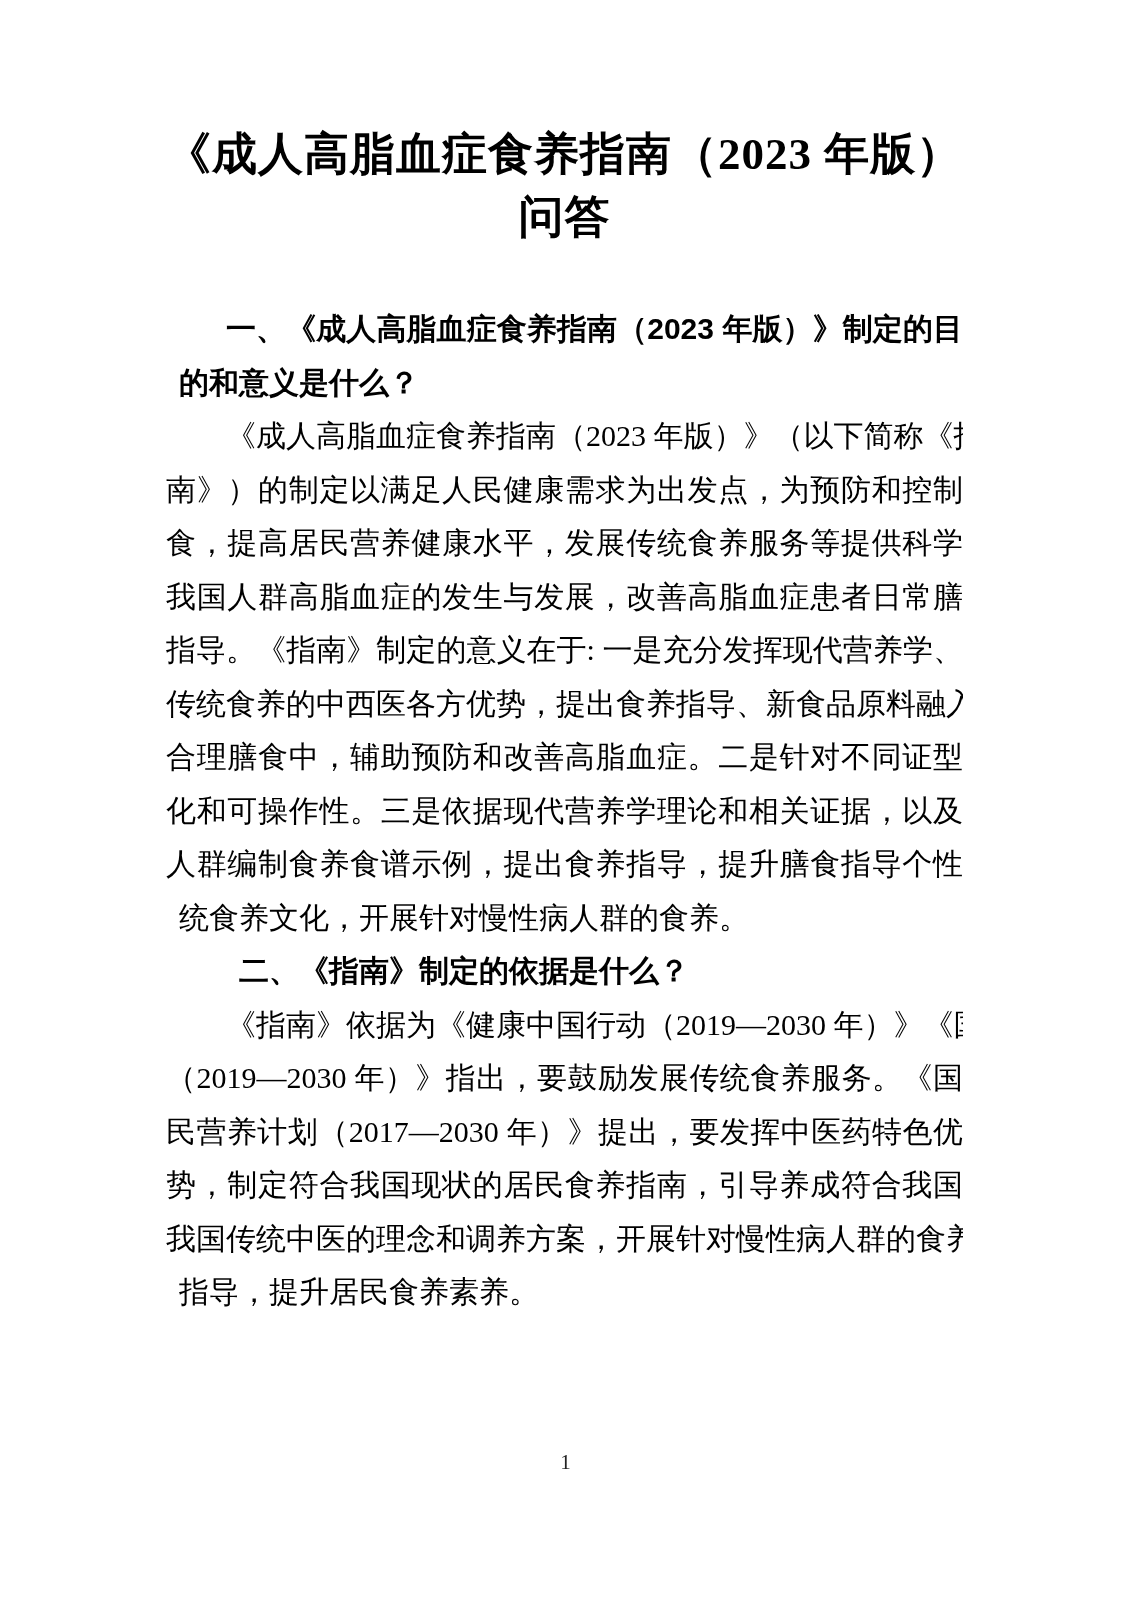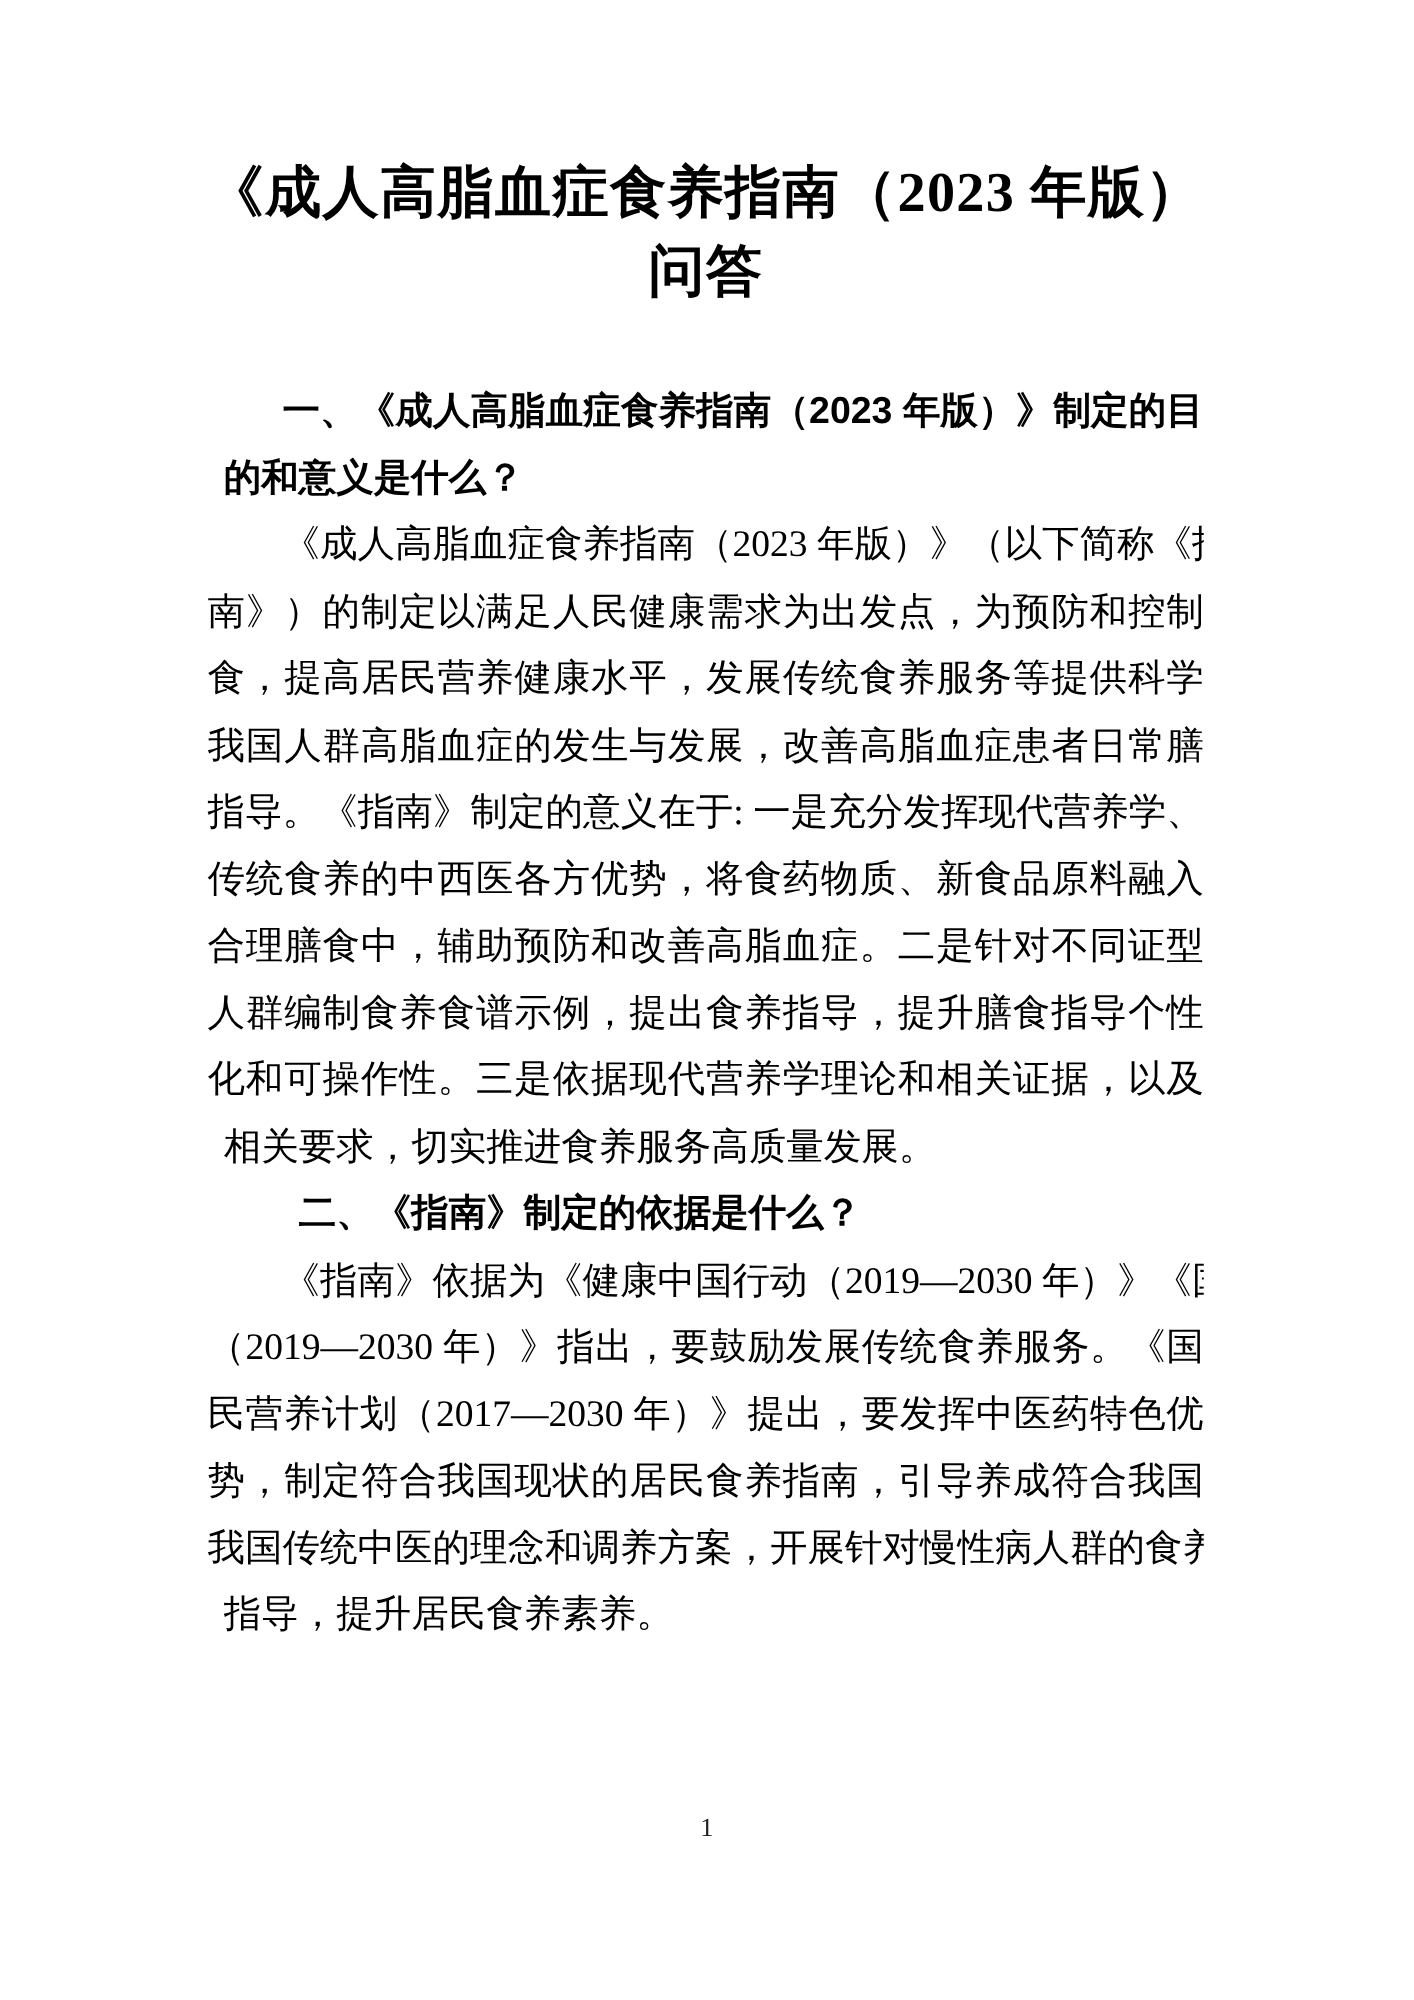--- a/index.html
+++ b/index.html
@@ -89,25 +89,25 @@
       <div class="heading para indent-first first-heading">
           <div class="line">一、《成人高脂血症食养指南（2023 年版）》制定的目</div>
           <div class="line">的和意义是什么？</div>
         </div>
       <div class="bodytext para indent-first">
           <div class="line">《成人高脂血症食养指南（2023 年版）》（以下简称《指</div>
           <div class="line">南》）的制定以满足人民健康需求为出发点，为预防和控制</div>
           <div class="line">食，提高居民营养健康水平，发展传统食养服务等提供科学</div>
           <div class="line">我国人群高脂血症的发生与发展，改善高脂血症患者日常膳</div>
           <div class="line">指导。《指南》制定的意义在于: 一是充分发挥现代营养学、</div>
-          <div class="line">传统食养的中西医各方优势，将食药物质、新食品原料融入</div>
+          <div class="line">传统食养的中西医各方优势，提出食养指导、新食品原料融入</div>
           <div class="line">合理膳食中，辅助预防和改善高脂血症。二是针对不同证型</div>
+          <div class="line">化和可操作性。三是依据现代营养学理论和相关证据，以及</div>
           <div class="line">人群编制食养食谱示例，提出食养指导，提升膳食指导个性</div>
-          <div class="line">化和可操作性。三是依据现代营养学理论和相关证据，以及</div>
-          <div class="line">相关要求，切实推进食养服务高质量发展。</div>
+          <div class="line">统食养文化，开展针对慢性病人群的食养。</div>
         </div>
     </section>
 
     <section>
       <div class="heading para indent-first">
           <div class="line">二、《指南》制定的依据是什么？</div>
         </div>
       <div class="bodytext para indent-first">
           <div class="line">《指南》依据为《健康中国行动（2019—2030 年）》《国</div>
           <div class="line">（2019—2030 年）》指出，要鼓励发展传统食养服务。《国</div>

